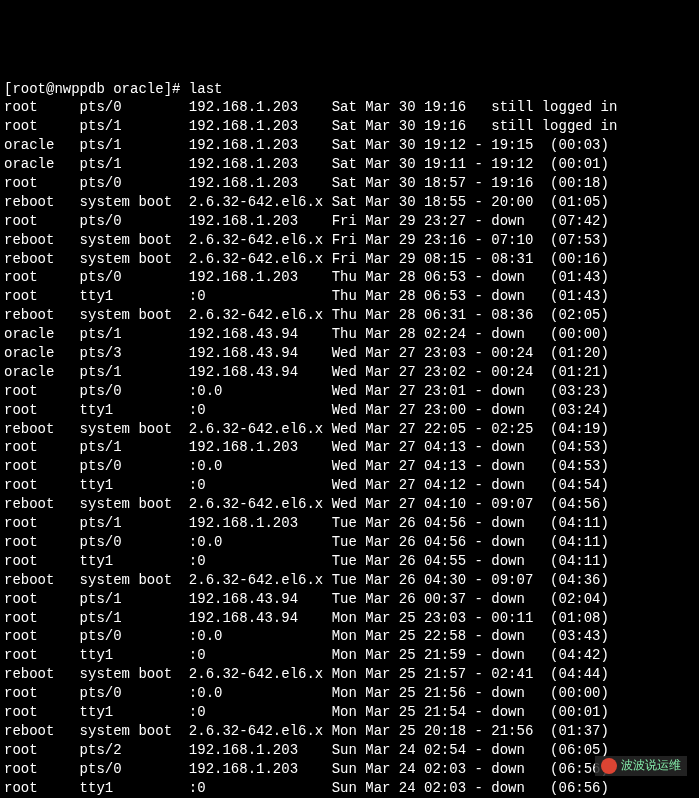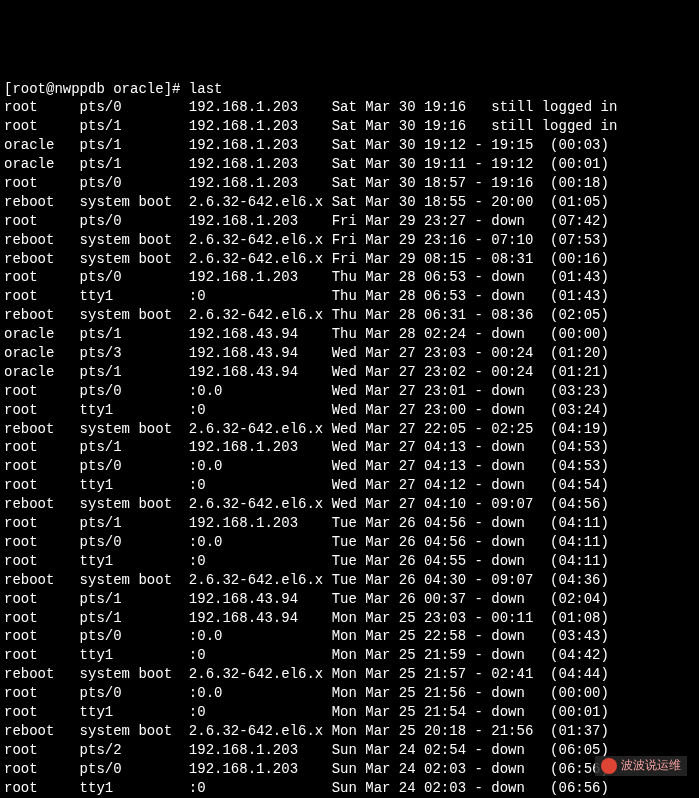--- a/index.html
+++ b/index.html
@@ -14,21 +14,21 @@
       width: 699px;
       height: 798px;
       box-sizing: border-box;
       overflow: hidden;
     }
     .watermark {
       position: absolute;
       right: 12px;
       bottom: 22px;
       background: rgba(40,40,40,0.85);
-      color: #fca5a5;
+      color: #86efac;
       font-size: 12px;
       padding: 2px 6px;
       display: flex;
       align-items: center;
       gap: 4px;
     }
     .watermark .icon {
       width: 16px;
       height: 16px;
       background: #d43;

